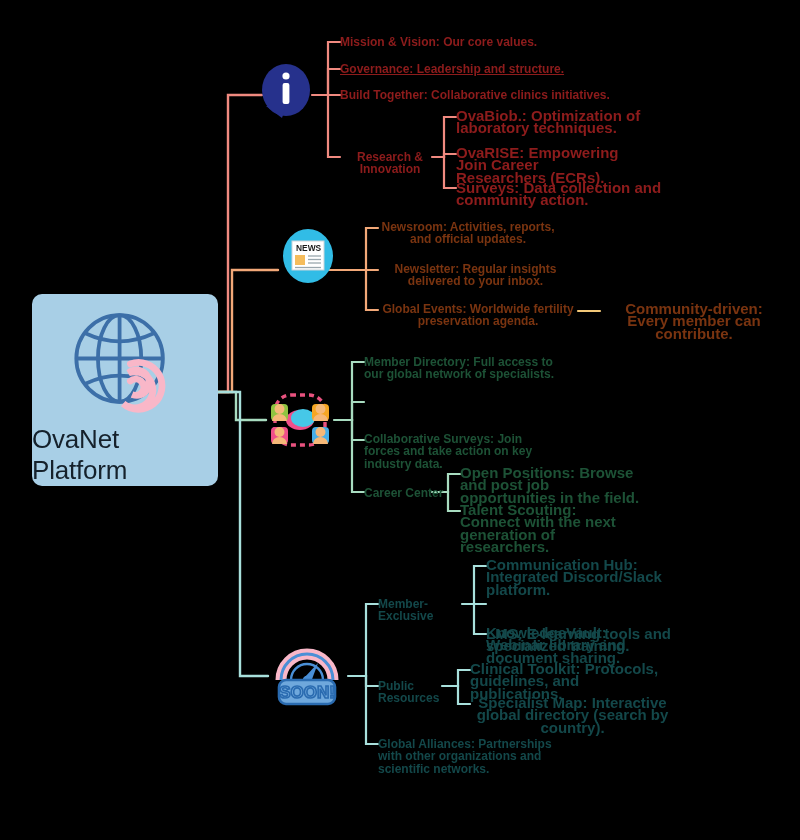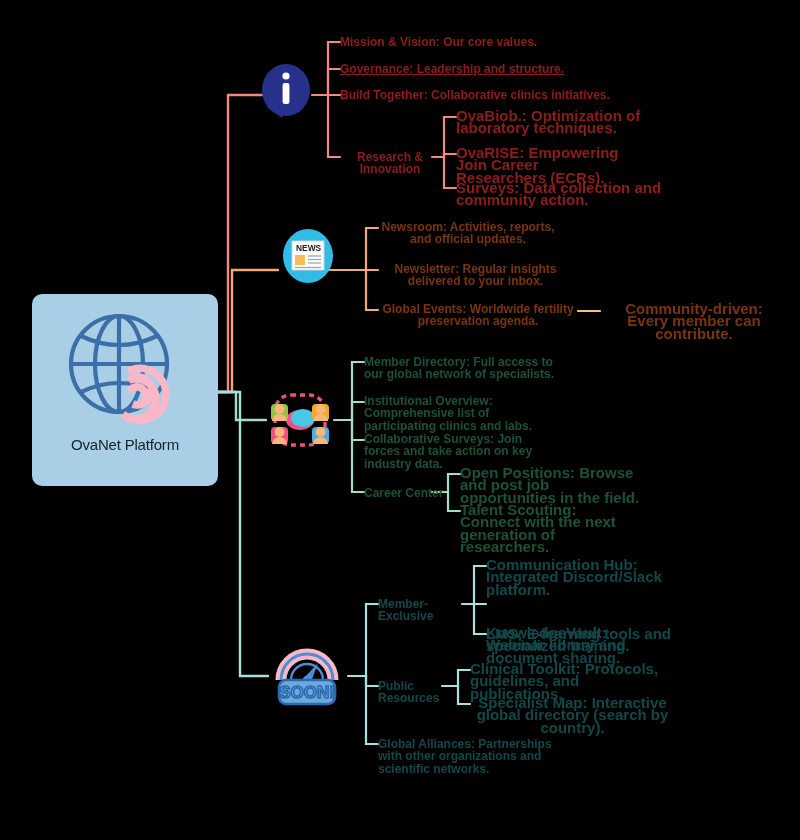--- a/index.html
+++ b/index.html
@@ -43,21 +43,21 @@
     justify-content: flex-start;
     box-sizing: border-box;
     padding-top: 14px;
   }
   .center-logo {
     width: 132px;
     height: 122px;
   }
   .center-title {
     margin-top: 6px;
-    font-size: 15px;
+    font-size: 26px;
     color: #15212b;
     font-family: "Liberation Sans", sans-serif;
     letter-spacing: -0.2px;
   }
 
   
   .branch-icon {
     position: absolute;
   }
 
@@ -213,21 +213,20 @@
   <div class="node lvl2 c-red" style="left:456px; top:110px; width:190px;">OvaBiob.: Optimization of laboratory techniques.</div>
   <div class="node lvl2 c-red" style="left:456px; top:147px; width:165px;">OvaRISE: Empowering Join Career Researchers (ECRs).</div>
   <div class="node lvl2 c-red" style="left:456px; top:182px; width:250px;">Surveys: Data collection and community action.</div>
 
   <div class="node lvl1 c-orange" style="left:378px; top:221px; width:180px;">Newsroom: Activities, reports, and official updates.</div>
   <div class="node lvl1 c-orange" style="left:378px; top:263px; width:195px;">Newsletter: Regular insights delivered to your inbox.</div>
   <div class="node lvl1 c-orange" style="left:378px; top:303px; width:200px;">Global Events: Worldwide fertility preservation agenda.</div>
   <div class="node lvl2 c-orange" style="left:604px; top:303px; width:180px;">Community-driven: Every member can contribute.</div>
 
   <div class="node lvl1 c-green" style="left:364px; top:356px; width:195px;">Member Directory: Full access to our global network of specialists.</div>
-  <div class="node lvl1 c-green" style="left:364px; top:395px; width:200px;">Institutional Overview: Comprehensive list of participating clinics and labs.</div>
   <div class="node lvl1 c-green" style="left:364px; top:433px; width:190px;">Collaborative Surveys: Join forces and take action on key industry data.</div>
   <div class="node lvl1 c-green" style="left:364px; top:487px; width:80px;">Career Center</div>
   <div class="node lvl2 c-green" style="left:460px; top:467px; width:185px;">Open Positions: Browse and post job opportunities in the field.</div>
   <div class="node lvl2 c-green" style="left:460px; top:504px; width:180px;">Talent Scouting: Connect with the next generation of researchers.</div>
 
   <div class="node lvl1 c-teal" style="left:378px; top:598px; width:85px;">Member-Exclusive</div>
   <div class="node lvl2 c-teal" style="left:486px; top:559px; width:205px;">Communication Hub: Integrated Discord/Slack platform.</div>
   <div class="node lvl2 c-teal" style="left:486px; top:628px; width:210px;">LMS: E-learning tools and specialized training.</div>
   <div class="node lvl2 c-teal" style="left:486px; top:627px; width:160px;">KnowledgeVault: Webinar library and document sharing.</div>
 

